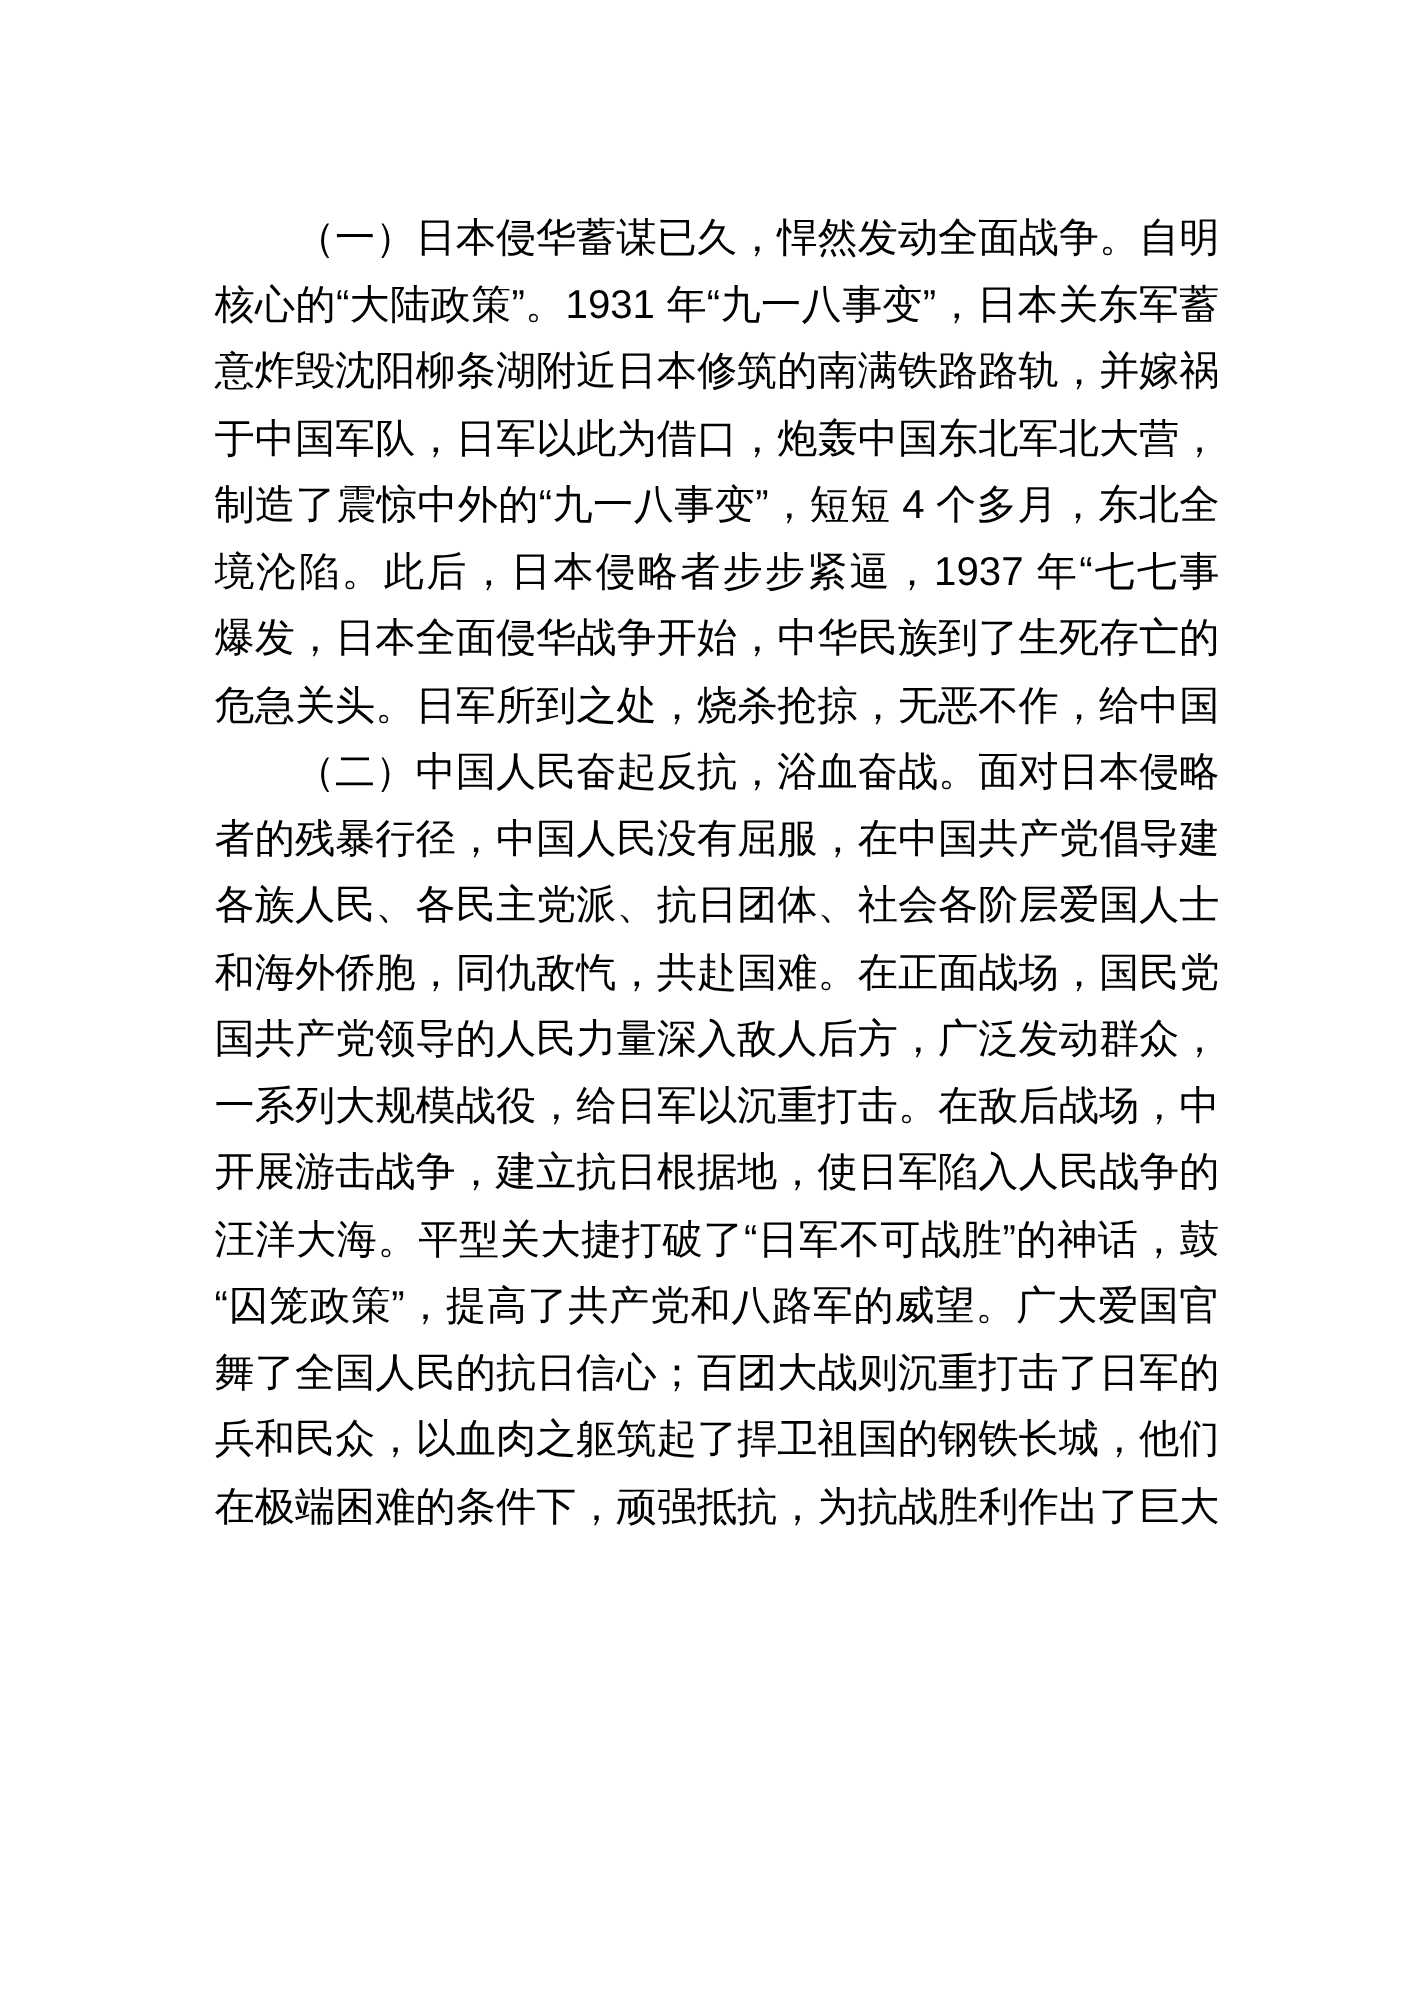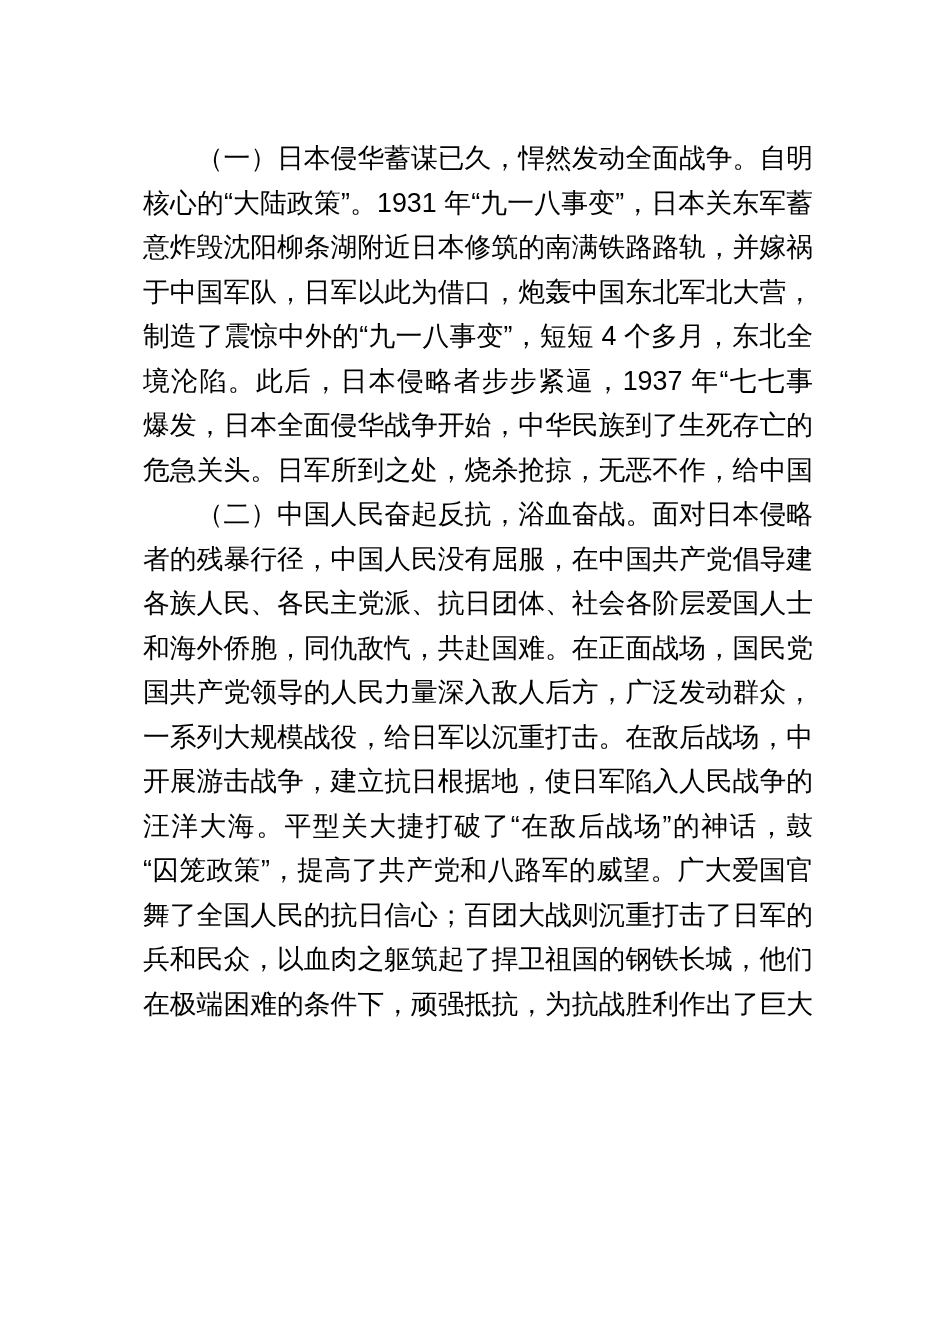--- a/index.html
+++ b/index.html
@@ -62,20 +62,20 @@
         <div class="line">危急关头。日军所到之处，烧杀抢掠，无恶不作，给中国</div>
       </div>
       <div class="paragraph">
         <div class="line indent">（二）中国人民奋起反抗，浴血奋战。面对日本侵略</div>
         <div class="line">者的残暴行径，中国人民没有屈服，在中国共产党倡导建</div>
         <div class="line">各族人民、各民主党派、抗日团体、社会各阶层爱国人士</div>
         <div class="line">和海外侨胞，同仇敌忾，共赴国难。在正面战场，国民党</div>
         <div class="line">国共产党领导的人民力量深入敌人后方，广泛发动群众，</div>
         <div class="line">一系列大规模战役，给日军以沉重打击。在敌后战场，中</div>
         <div class="line">开展游击战争，建立抗日根据地，使日军陷入人民战争的</div>
-        <div class="line">汪洋大海。平型关大捷打破了“在敌后战场”的神话，鼓</div>
+        <div class="line">汪洋大海。平型关大捷打破了“日军不可战胜”的神话，鼓</div>
         <div class="line">“囚笼政策”，提高了共产党和八路军的威望。广大爱国官</div>
         <div class="line">舞了全国人民的抗日信心；百团大战则沉重打击了日军的</div>
         <div class="line">兵和民众，以血肉之躯筑起了捍卫祖国的钢铁长城，他们</div>
         <div class="line">在极端困难的条件下，顽强抵抗，为抗战胜利作出了巨大</div>
       </div>
     </div>
 </div>
 
 </body></html>

